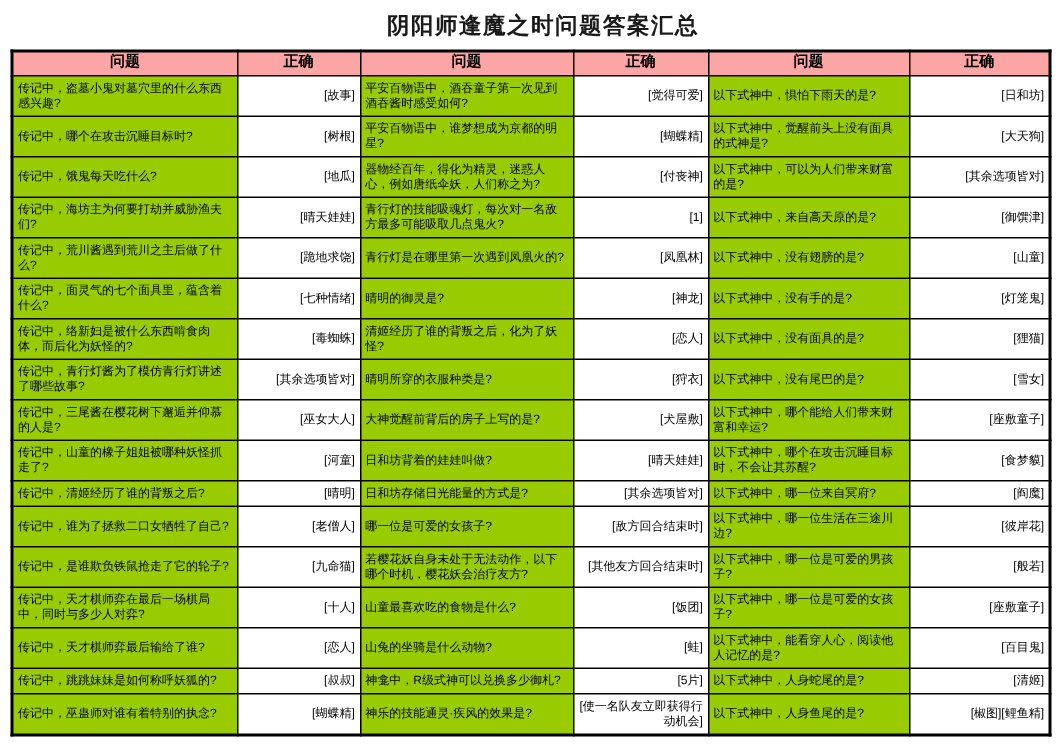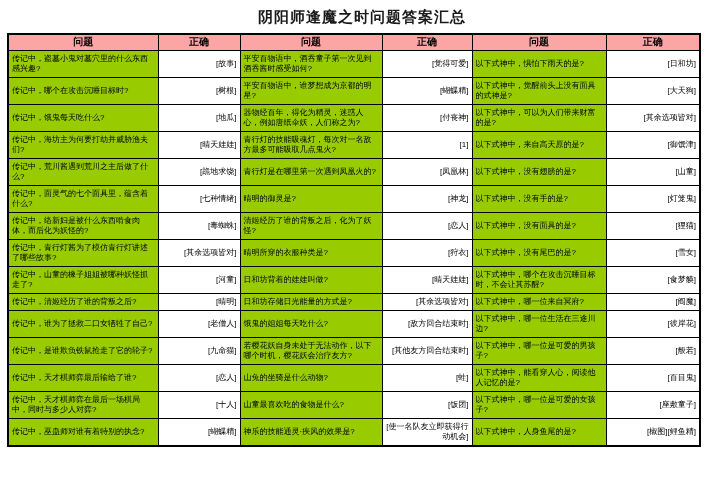--- a/index.html
+++ b/index.html
@@ -156,20 +156,28 @@
   <tr>
     <td class="q">传记中，青行灯酱为了模仿青行灯讲述了哪些故事?</td>
     <td class="a">[其余选项皆对]</td>
     <td class="q">晴明所穿的衣服种类是?</td>
     <td class="a">[狩衣]</td>
     <td class="q">以下式神中，没有尾巴的是?</td>
     <td class="a">[雪女]</td>
   </tr>
 
 
+  <tr>
+    <td class="q">传记中，三尾酱在樱花树下邂逅并仰慕的人是?</td>
+    <td class="a">[巫女大人]</td>
+    <td class="q">大神觉醒前背后的房子上写的是?</td>
+    <td class="a">[犬屋敷]</td>
+    <td class="q">以下式神中，哪个能给人们带来财富和幸运?</td>
+    <td class="a">[座敷童子]</td>
+  </tr>
 
   <tr>
     <td class="q">传记中，山童的橡子姐姐被哪种妖怪抓走了?</td>
     <td class="a">[河童]</td>
     <td class="q">日和坊背着的娃娃叫做?</td>
     <td class="a">[晴天娃娃]</td>
     <td class="q">以下式神中，哪个在攻击沉睡目标时，不会让其苏醒?</td>
     <td class="a">[食梦貘]</td>
   </tr>
 
@@ -178,53 +186,61 @@
     <td class="a">[晴明]</td>
     <td class="q">日和坊存储日光能量的方式是?</td>
     <td class="a">[其余选项皆对]</td>
     <td class="q">以下式神中，哪一位来自冥府?</td>
     <td class="a">[阎魔]</td>
   </tr>
 
   <tr>
     <td class="q">传记中，谁为了拯救二口女牺牲了自己?</td>
     <td class="a">[老僧人]</td>
-    <td class="q">饿鬼的姐姐每天吃什么?</td>
+    <td class="q">哪一位是可爱的女孩子?</td>
     <td class="a">[敌方回合结束时]</td>
     <td class="q">以下式神中，哪一位生活在三途川边?</td>
     <td class="a">[彼岸花]</td>
   </tr>
 
   <tr>
     <td class="q">传记中，是谁欺负铁鼠抢走了它的轮子?</td>
     <td class="a">[九命猫]</td>
     <td class="q">若樱花妖自身未处于无法动作，以下哪个时机，樱花妖会治疗友方?</td>
     <td class="a">[其他友方回合结束时]</td>
     <td class="q">以下式神中，哪一位是可爱的男孩子?</td>
     <td class="a">[般若]</td>
   </tr>
 
   <tr>
+    <td class="q">传记中，天才棋师弈在最后一场棋局中，同时与多少人对弈?</td>
+    <td class="a">[十人]</td>
+    <td class="q">山童最喜欢吃的食物是什么?</td>
+    <td class="a">[饭团]</td>
+    <td class="q">以下式神中，哪一位是可爱的女孩子?</td>
+    <td class="a">[座敷童子]</td>
+  </tr>
+
+  <tr>
     <td class="q">传记中，天才棋师弈最后输给了谁?</td>
     <td class="a">[恋人]</td>
     <td class="q">山兔的坐骑是什么动物?</td>
     <td class="a">[蛙]</td>
     <td class="q">以下式神中，能看穿人心，阅读他人记忆的是?</td>
     <td class="a">[百目鬼]</td>
   </tr>
 
   <tr>
-    <td class="q">传记中，天才棋师弈在最后一场棋局中，同时与多少人对弈?</td>
-    <td class="a">[十人]</td>
-    <td class="q">山童最喜欢吃的食物是什么?</td>
-    <td class="a">[饭团]</td>
-    <td class="q">以下式神中，哪一位是可爱的女孩子?</td>
-    <td class="a">[座敷童子]</td>
-  </tr>
-
+    <td class="q">传记中，跳跳妹妹是如何称呼妖狐的?</td>
+    <td class="a">[叔叔]</td>
+    <td class="q">神龛中，R级式神可以兑换多少御札?</td>
+    <td class="a">[5片]</td>
+    <td class="q">以下式神中，人身蛇尾的是?</td>
+    <td class="a">[清姬]</td>
+  </tr>
 
   <tr>
     <td class="q">传记中，巫蛊师对谁有着特别的执念?</td>
     <td class="a">[蝴蝶精]</td>
     <td class="q">神乐的技能通灵·疾风的效果是?</td>
     <td class="a">[使一名队友立即获得行动机会]</td>
     <td class="q">以下式神中，人身鱼尾的是?</td>
     <td class="a">[椒图][鲤鱼精]</td>
   </tr>
 

